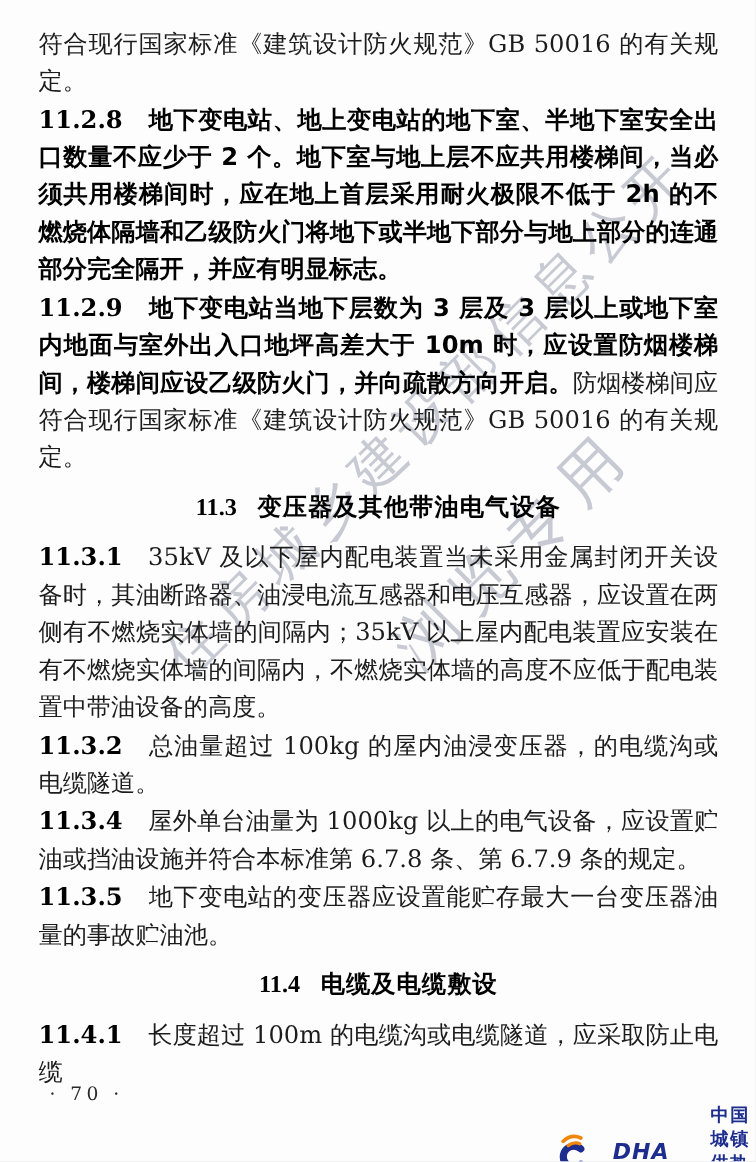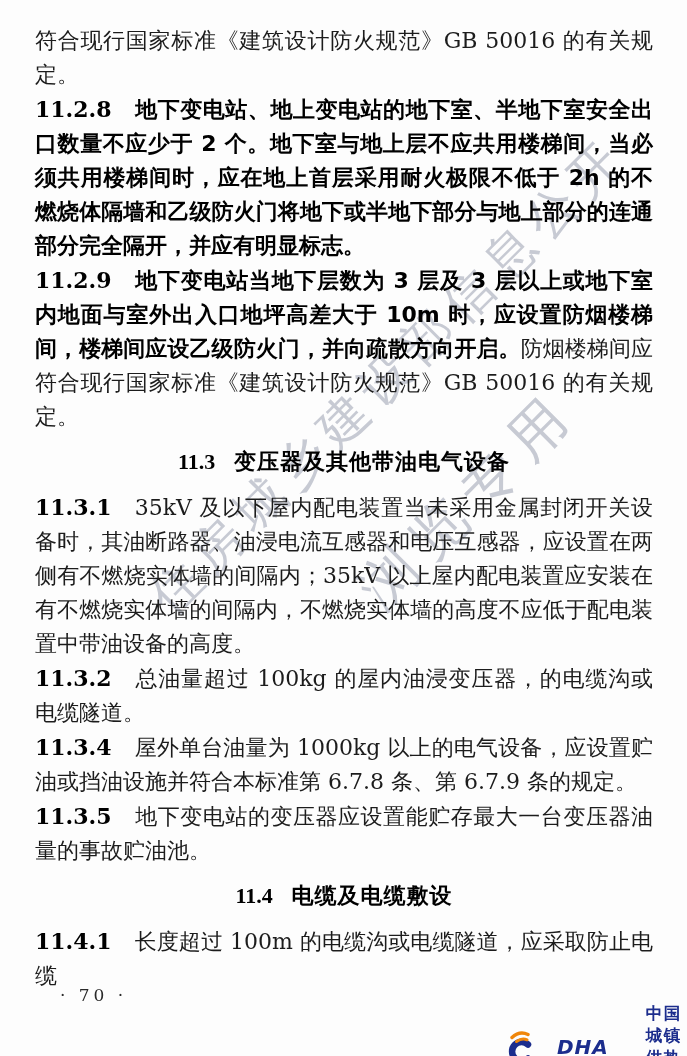--- a/index.html
+++ b/index.html
@@ -60,21 +60,21 @@
     font-family:Liberation Serif, serif;
     margin-right:0.85em;
   }
   .sectitle{
     font-family:"DejaVu Sans","Liberation Sans",sans-serif;
     letter-spacing:1px;
   }
   
   .pagenum{
     position:absolute;
-    left:60px;top:985px;
+    left:45px;top:985px;
     z-index:1;
     font-size:17px;
     letter-spacing:4px;
     color:#2a2a2a;
   }
   .brand{
     position:absolute;
     left:500px;top:1003px;
     z-index:1;
     display:flex;

